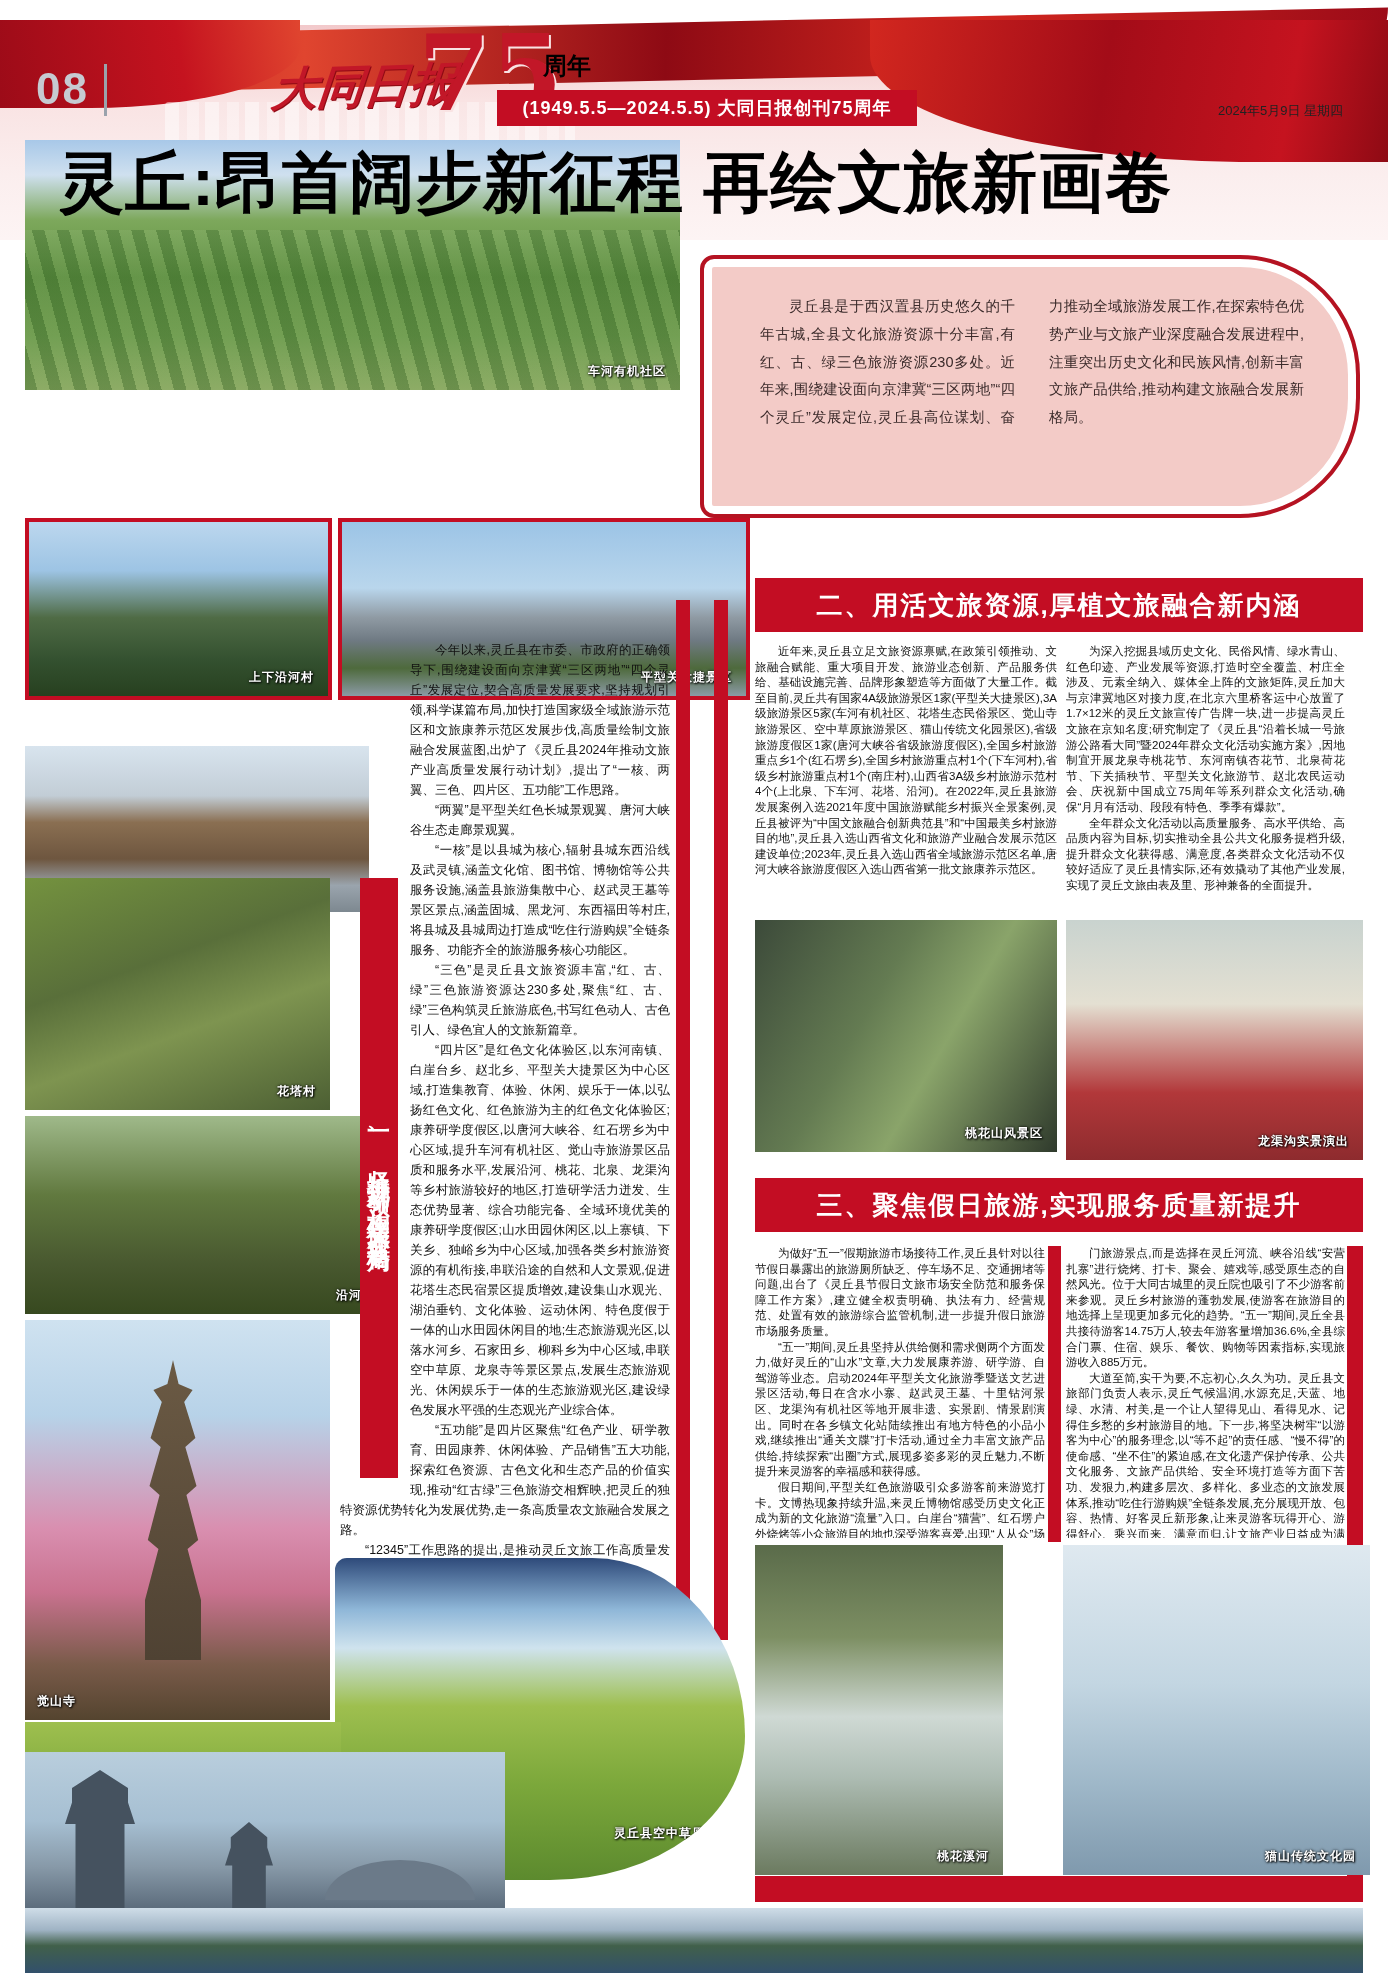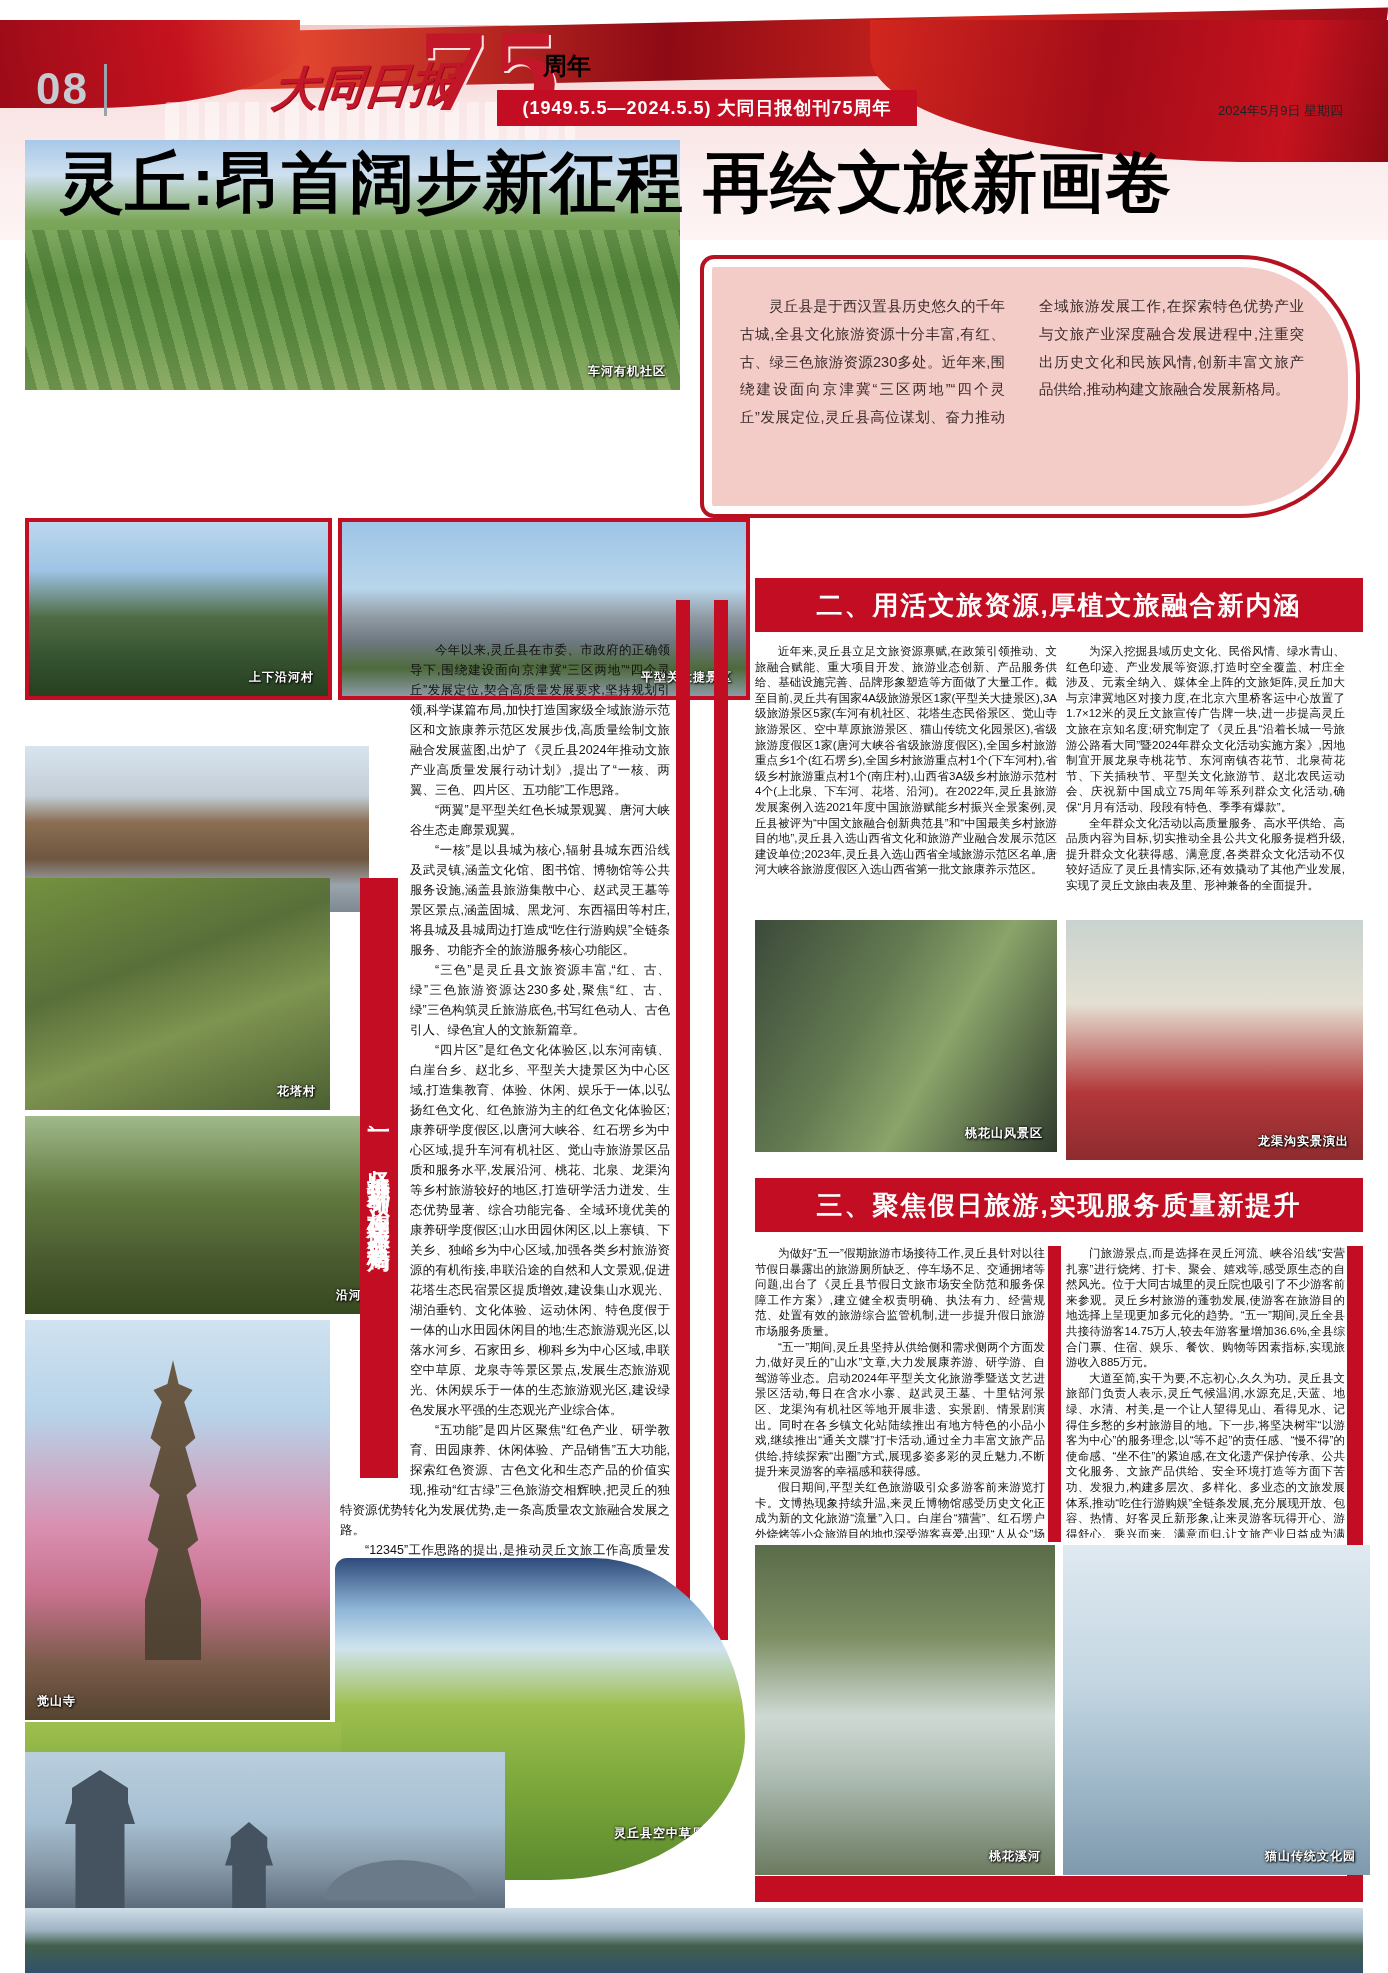--- a/index.html
+++ b/index.html
@@ -57,28 +57,28 @@
     background:linear-gradient(180deg,#9fb98a 0%,#61793f 40%,#48582f 75%,#37491f 100%);}
   .ph-pagoda{left:25px;top:1320px;width:305px;height:400px;
     background:linear-gradient(180deg,#cfe2f0 0%,#b7d2e8 24%,#d98fb0 52%,#c9728f 68%,#7a5b4a 86%,#54442f 100%);}
   .pagoda-sil{position:absolute;left:120px;top:40px;width:56px;height:300px;
     background:linear-gradient(180deg,#6b5a44 0%,#4f4233 100%);
     clip-path:polygon(50% 0,60% 8%,85% 10%,70% 14%,90% 26%,72% 29%,92% 42%,74% 45%,95% 60%,76% 63%,100% 80%,100% 100%,0 100%,0 80%,24% 63%,5% 60%,26% 45%,8% 42%,28% 29%,10% 26%,30% 14%,15% 10%,40% 8%);}
   .ph-taohuashan{left:755px;top:920px;width:302px;height:232px;
     background:linear-gradient(120deg,#3c4a3a 0%,#647b52 38%,#8aa46a 60%,#2f3a2c 100%);}
   .ph-longqugou{left:1066px;top:920px;width:297px;height:240px;
     background:linear-gradient(180deg,#c9d3cf 0%,#e4e0d2 35%,#b2383a 72%,#8e2b2e 100%);}
-  .ph-taohuaxi{left:755px;top:1545px;width:300px;height:330px;
+  .ph-taohuaxi{left:755px;top:1545px;width:248px;height:330px;
     background:linear-gradient(180deg,#5a6b4a 0%,#7d8f63 28%,#cfd9d4 52%,#aebdb4 70%,#6b7a5f 100%);}
   .ph-maoshan{left:1063px;top:1545px;width:307px;height:330px;
     background:linear-gradient(180deg,#dfe9f0 0%,#c3d6e2 42%,#9fb8c9 72%,#7f99ad 100%);}
   
   .intro-box{left:700px;top:255px;width:660px;height:263px;background:#f3cbc7;
     border:4px solid #b51322;border-radius:14px 120px 120px 14px;
-    box-shadow:inset 0 0 0 8px #ffffff;padding:34px 52px 28px 36px;
+    box-shadow:inset 0 0 0 8px #ffffff;padding:34px 52px 28px 56px;
     column-count:2;column-gap:34px;font-size:14.5px;line-height:1.92;color:#3a2a2a;text-align:justify;}
   .intro-box p{margin:0;text-indent:2em;}
   
   .left-col{left:340px;top:640px;width:330px;height:918px;font-size:12.5px;line-height:20px;
     text-align:justify;overflow:hidden;color:#111;}
   .left-col p{margin:0;text-indent:2em;}
   .vbar{float:left;width:38px;height:600px;margin:238px 12px 8px 20px;background:#c30d23;
     display:flex;align-items:center;justify-content:center;}
   .vbar span{writing-mode:vertical-rl;color:#ffffff;font-size:23px;font-weight:bold;letter-spacing:5px;}
   .col-divider{left:676px;top:600px;width:52px;height:1040px;

